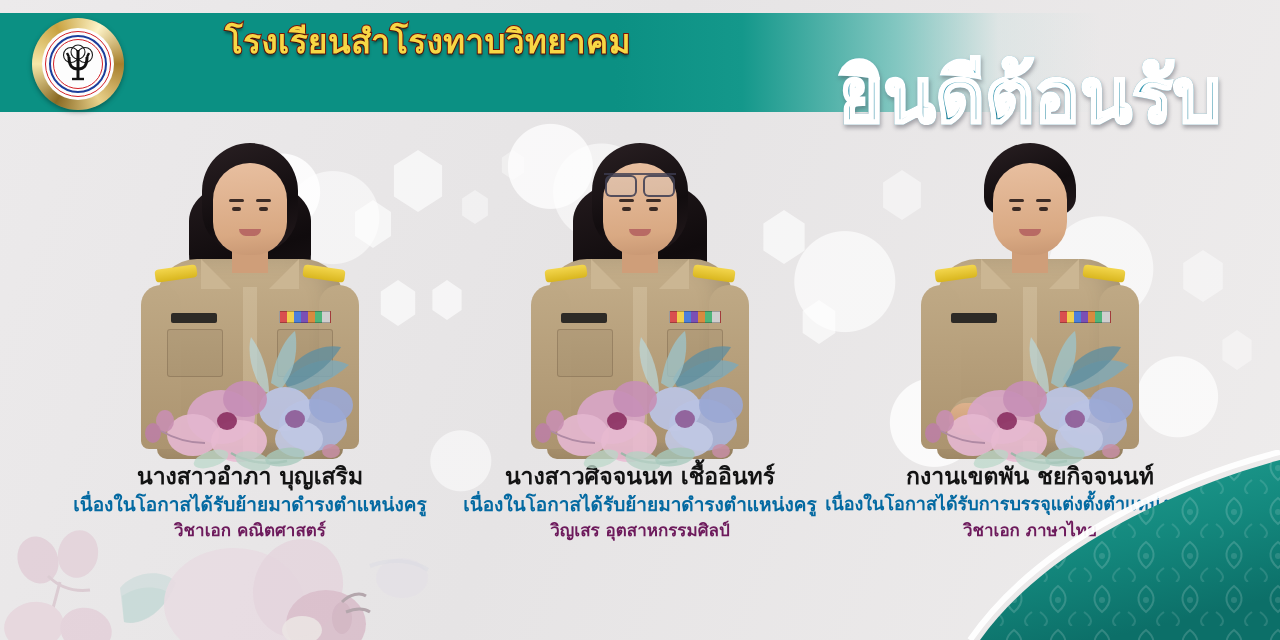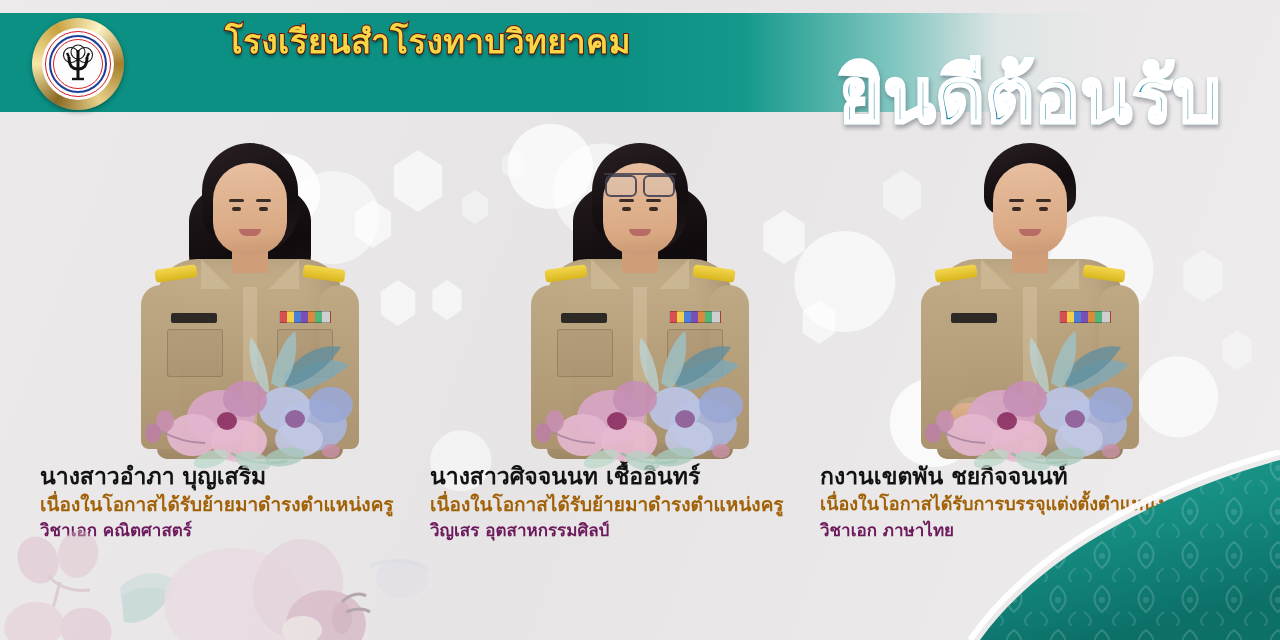--- a/index.html
+++ b/index.html
@@ -104,21 +104,21 @@
     background-clip: text;
     color: transparent;
     -webkit-text-stroke: 3px #ffffff;
     paint-order: stroke fill;
     filter: drop-shadow(1px 3px 2px rgba(80,80,90,.45));
     white-space: nowrap;
     margin-top: 40px;
   }
 
   
-  .person { position: absolute; top: 130px; width: 420px; }
+  .person { position: absolute; top: 130px; width: 420px; text-align: center; }
   #person-0 { left: 40px; }
   #person-1 { left: 430px; }
   #person-2 { left: 820px; }
 
   .portrait-wrap {
     position: relative;
     height: 325px;
     display: flex; align-items: flex-end; justify-content: center;
   }
 
@@ -243,21 +243,21 @@
 
   
   .caption { margin-top: 6px; }
   .p-name {
     font-family: "DejaVu Sans", sans-serif;
     font-size: 23px; font-weight: bold; color: #131313;
     line-height: 30px; white-space: nowrap;
   }
   .p-occasion {
     font-family: "DejaVu Sans", sans-serif;
-    font-size: 19px; font-weight: bold; color: #a16207;
+    font-size: 19px; font-weight: bold; color: #0369a1;
     line-height: 26px; white-space: nowrap;
   }
   .p-major {
     font-family: "DejaVu Sans", sans-serif;
     font-size: 17px; font-weight: bold; color: #6d1a5c;
     line-height: 26px; white-space: nowrap;
   }
   #person-2 .p-occasion { font-size: 18px; }
 
   

